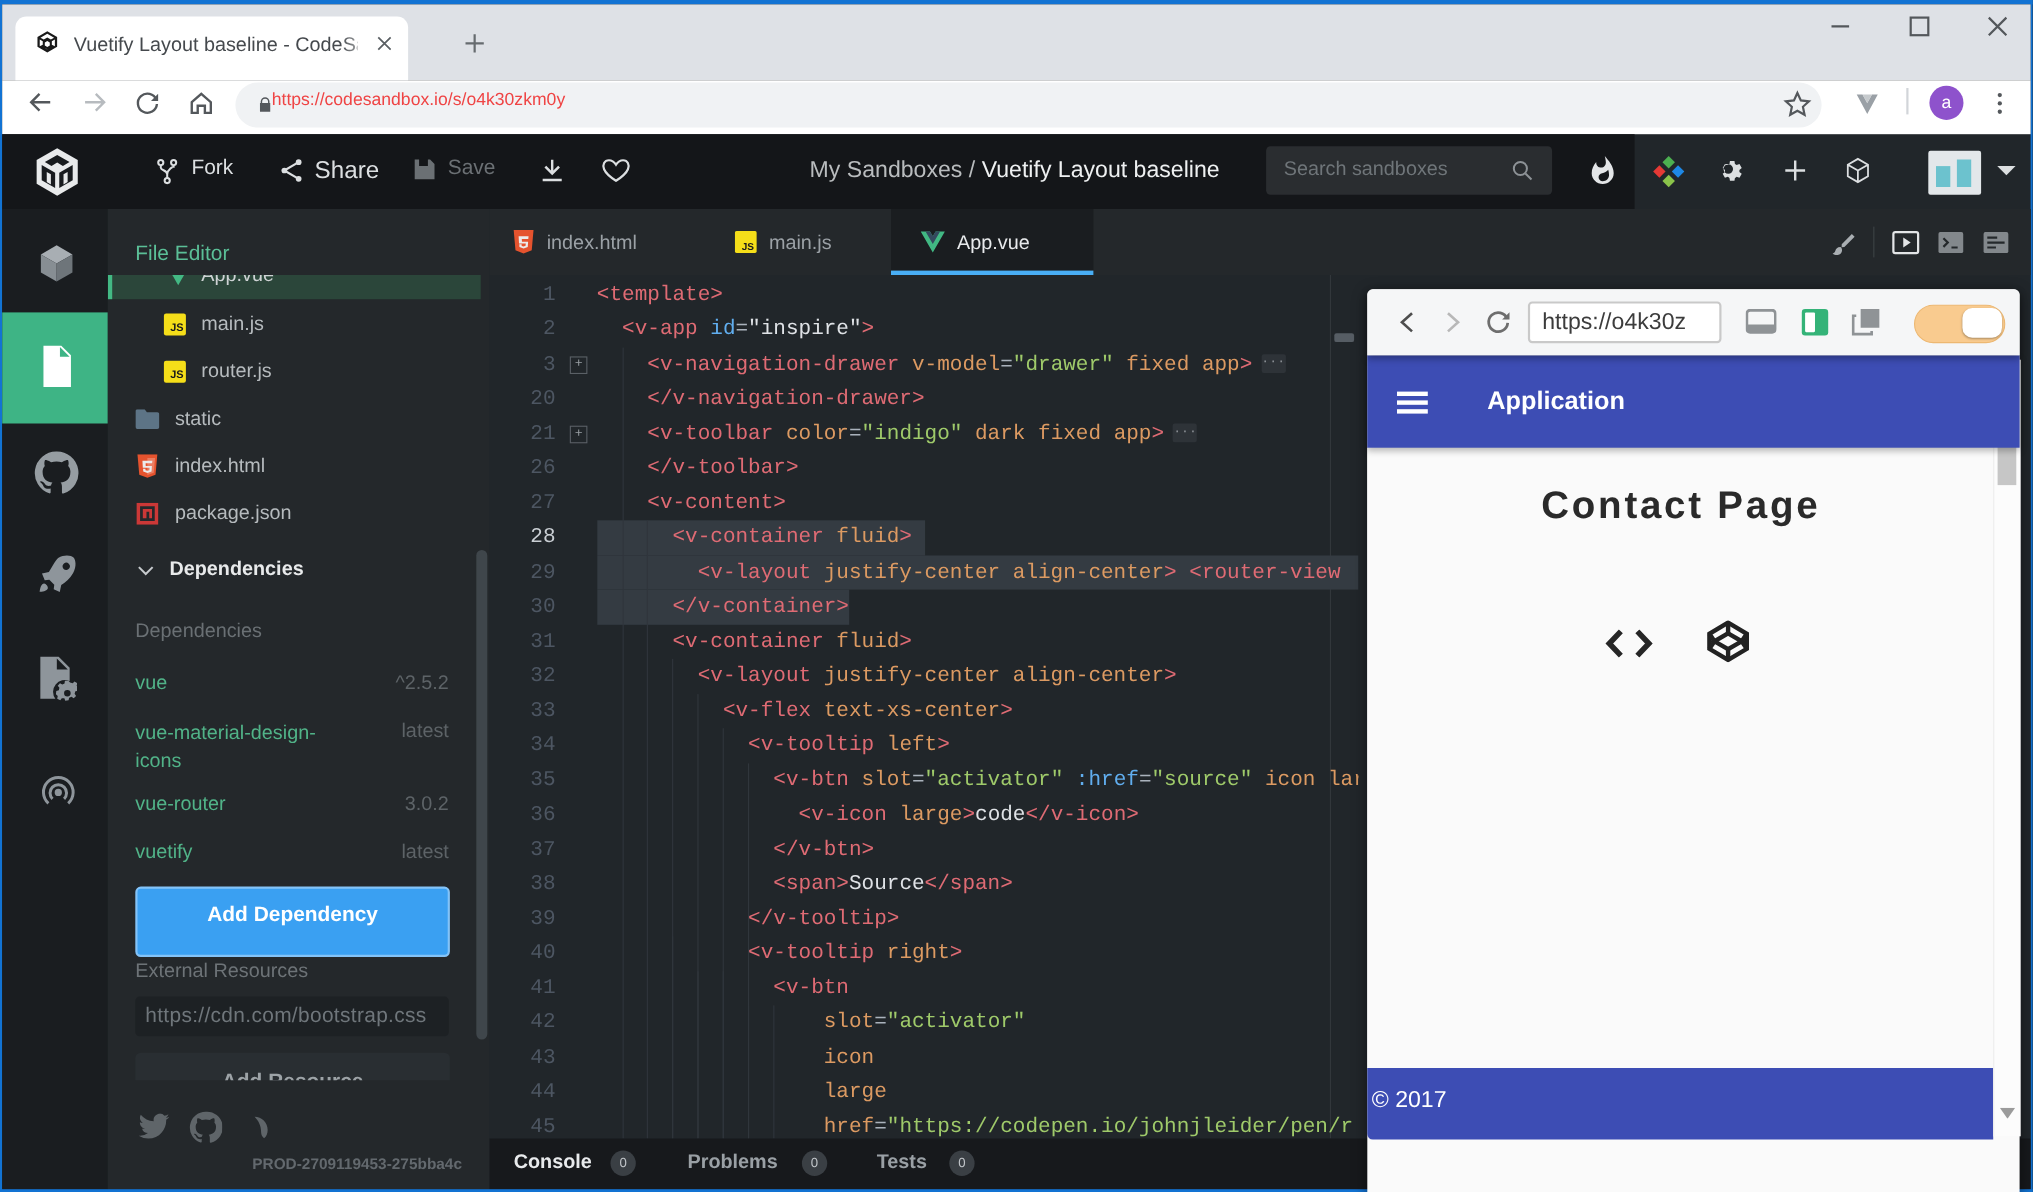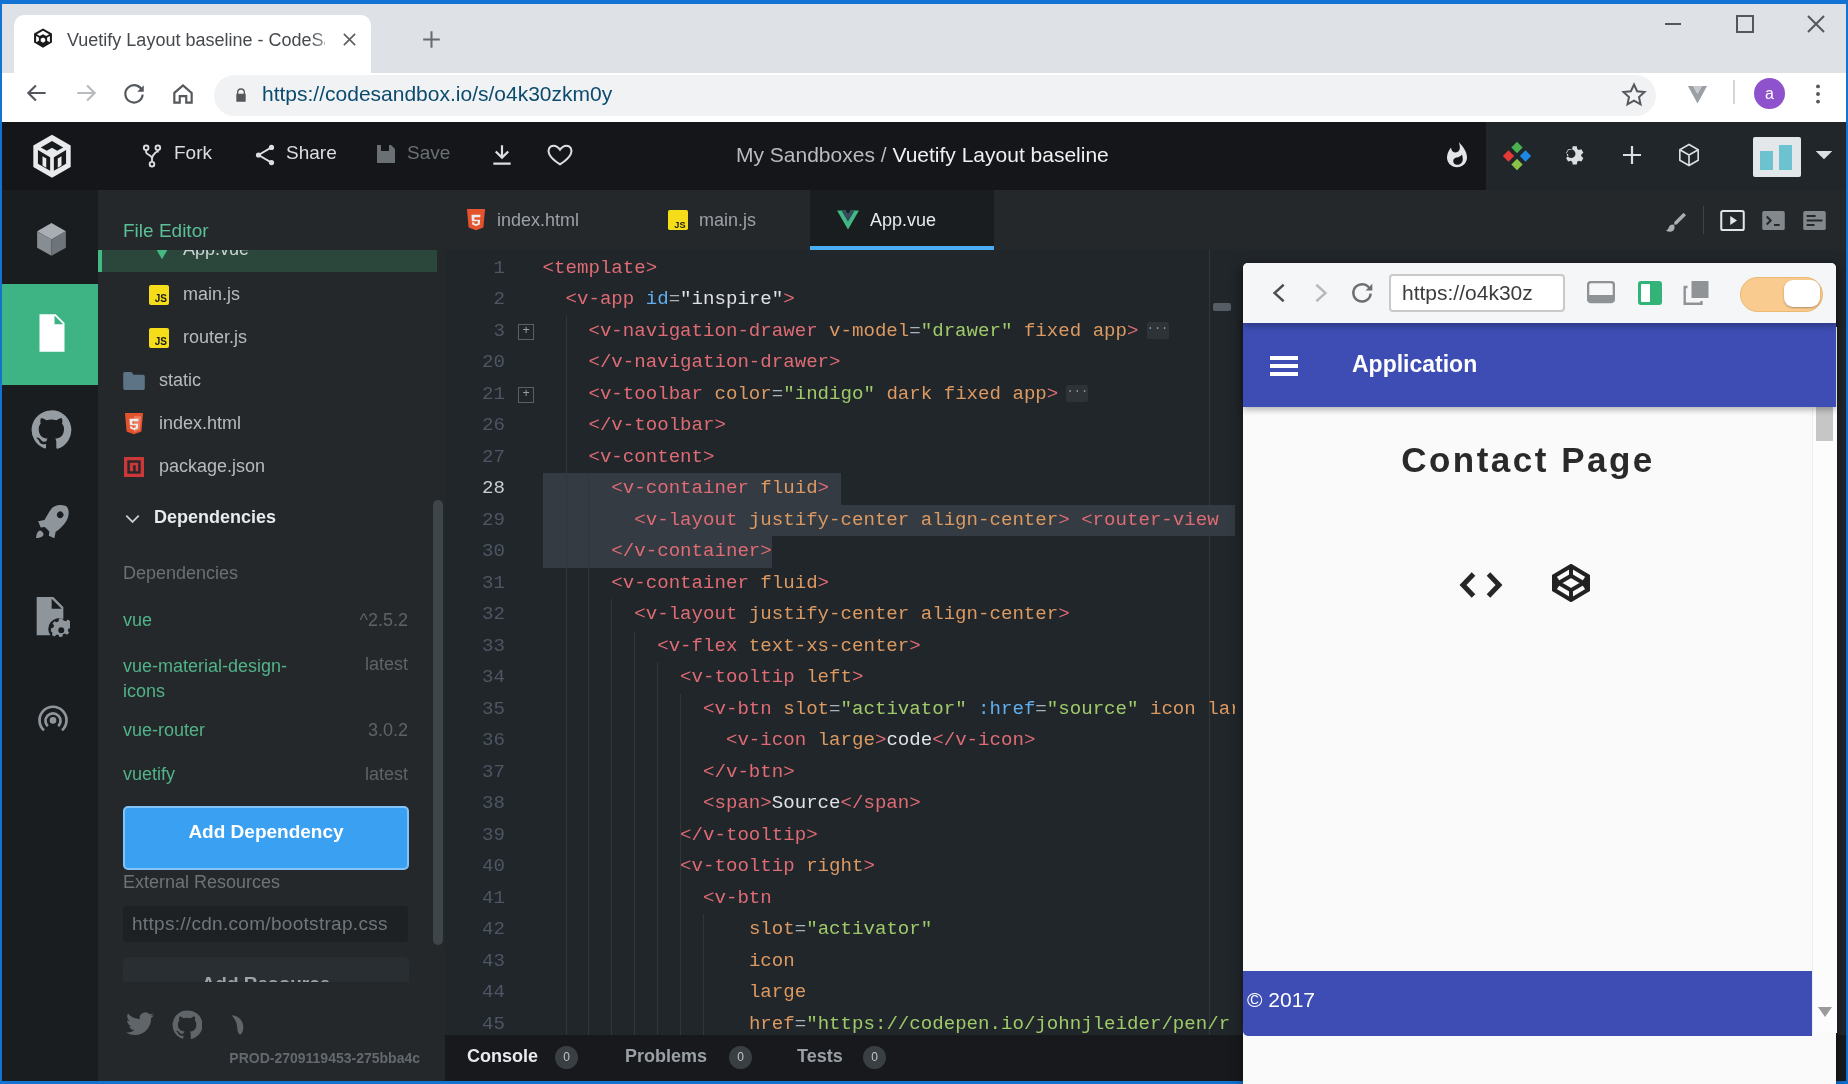--- a/index.html
+++ b/index.html
@@ -10,21 +10,21 @@
 #leftblue{left:0;top:0;width:2px;height:1084px;background:#1273d3;}
 #rightblue{right:0;top:0;width:2px;height:1084px;background:#1273d3;}
 #botblue{left:0;bottom:0;width:1848px;height:3px;background:#1273d3;}
 #tabbar{left:2px;top:4px;width:1844px;height:69px;background:#dee1e6;}
 #tab{left:14px;top:15px;width:357px;height:58px;background:#fff;border-radius:10px 10px 0 0;}
 #tabtitle{left:53px;top:15px;width:258px;height:26px;font-size:18px;color:#45494d;white-space:nowrap;overflow:hidden;}
 #tabfade{left:295px;top:8px;width:36px;height:40px;background:linear-gradient(90deg,rgba(255,255,255,0),#fff);}
 
 #urlrow{left:2px;top:73px;width:1844px;height:49px;background:#fff;}
 #urlpill{left:212px;top:2px;width:1442px;height:41px;background:#f0f2f4;border-radius:21px;}
-#urltext{left:260px;top:9px;font-size:21px;color:#0c4a6e;}
+#urltext{left:245px;top:9px;font-size:16px;color:#ef4444;}
 
 #header{left:2px;top:122px;width:1484px;height:68px;background:#141619;color:#d9dcde;}
 #crumb{font-size:21px;color:#eceeef;}
 #searchbox{left:1149px;top:11px;width:260px;height:44px;background:#2a2d30;border-radius:4px;color:#6f7579;font-size:18px;}
 
 #sidebar{left:2px;top:190px;width:96px;height:891px;background:#1a1d20;}
 #greensq{left:0px;top:94px;width:96px;height:101px;background:#3eb485;}
 
 #panel{left:98px;top:190px;width:347px;height:891px;background:#24282b;}
 .ptitle{color:#5bbf97;font-size:19px;}
@@ -140,32 +140,39 @@
     </svg>
   <div class="abs" style="left:172px;top:20px;font-size:19px;color:#dcdfe1;">Fork</div>
   <svg class="abs" style="left:250px;top:20px" width="26" height="26" viewBox="0 0 24 24">
       <g fill="#dcdfe1">
         <circle cx="18" cy="5" r="2.4"></circle>
         <circle cx="6" cy="12" r="2.4"></circle>
         <circle cx="18" cy="19" r="2.4"></circle>
         <path stroke="#dcdfe1" stroke-width="1.8" d="m6 12 12-7M6 12l12 7"></path>
       </g>
     </svg>
-  <div class="abs" style="left:284px;top:20px;font-size:19px;color:#dcdfe1;">Share</div>
+  <div class="abs" style="left:284px;top:20px;font-size:22px;color:#dcdfe1;">Share</div>
   <svg class="abs" style="left:372px;top:20px" width="24" height="24" viewBox="0 0 24 24">
       <path fill="#6b7074" d="M3 3h14l4 4v14H3V3zm4 0v6h8V3M7 13h10v8H7z"></path>
     </svg>
   <div class="abs" style="left:405px;top:20px;font-size:19px;color:#6b7074;">Save</div>
   <svg class="abs" style="left:487px;top:20px" width="26" height="26" viewBox="0 0 24 24">
       <path fill="#dcdfe1" d="M11 3h2v9l4-4 1.5 1.5L12 16 5.5 9.5 7 8l4 4V3zM4 19h16v2H4z"></path>
     </svg>
   <svg class="abs" style="left:544px;top:19px" width="28" height="28" viewBox="0 0 24 24">
       <path fill="none" stroke="#dcdfe1" stroke-width="1.7" d="M12 20s-7.5-4.8-9.3-9C1.2 7.5 3 4 6.5 4 9 4 11 6 12 7.5 13 6 15 4 17.5 4 21 4 22.8 7.5 21.3 11c-1.8 4.2-9.3 9-9.3 9z"></path>
     </svg>
   <div class="abs" id="crumb" style="left:734px;top:21px;"><span style="color:#b9bcbe">My Sandboxes / </span><span style="color:#eef0f1">Vuetify Layout baseline</span></div>
+  <div class="abs" id="searchbox">
+      <span style="position:absolute;left:16px;top:10px;">Search sandboxes</span>
+    <svg class="abs" style="left:222px;top:11px" width="22" height="22" viewBox="0 0 24 24">
+        <circle cx="10" cy="10" r="6.5" fill="none" stroke="#8d9296" stroke-width="2"></circle>
+        <path stroke="#8d9296" stroke-width="2" d="m15 15 6 6"></path>
+      </svg>
+  </div>
   <svg class="abs" style="left:1440px;top:19px" width="30" height="30" viewBox="0 0 24 24">
       <path fill="#e3e5e7" d="M13.5 0.7s.8 2.6.8 4.7c0 2-1.3 3.7-3.4 3.7-2 0-3.6-1.5-3.6-3.6l0-.4C5.3 7.5 4 10.2 4 13.2 4 17.5 7.6 21 12 21s8-3.5 8-7.8c0-5.2-3.7-9.1-6.5-12.5zM12 19c-1.7 0-3-1.3-3-2.9 0-1.5 1-2.5 2.6-2.9 1.7-.3 3.4-1.1 4.4-2.5.4 1.2.6 2.5.6 3.8 0 2.5-2 4.5-4.6 4.5z"></path>
     </svg>
   <svg class="abs" style="left:1498px;top:17px" width="34" height="34" viewBox="0 0 24 24">
       <path fill="#4caf50" d="M12 2l4 4-4 4-4-4z"></path>
       <path fill="#e53935" d="M6 8l4 4-4 4-4-4z"></path>
       <path fill="#1e88e5" d="M18 8l4 4-4 4-4-4z"></path>
       <path fill="#8bc34a" d="M12 14l4 4-4 4-4-4z"></path>
     </svg>
   <svg class="abs" style="left:1558px;top:20px" width="26" height="26" viewBox="0 0 24 24">

